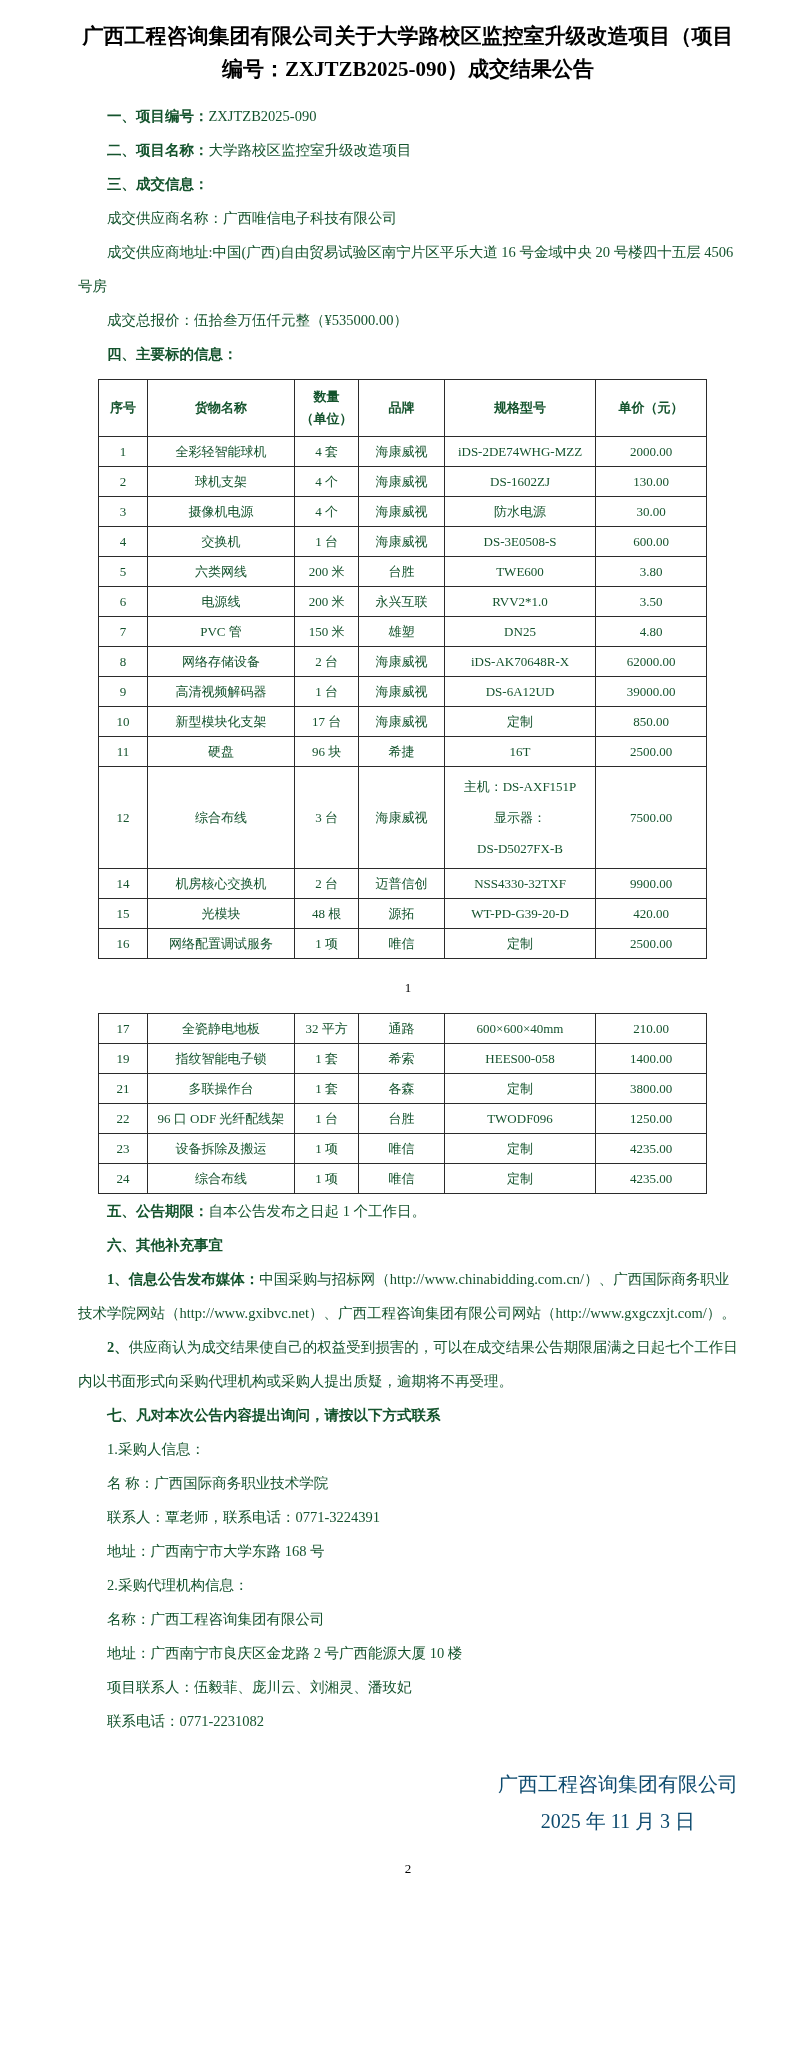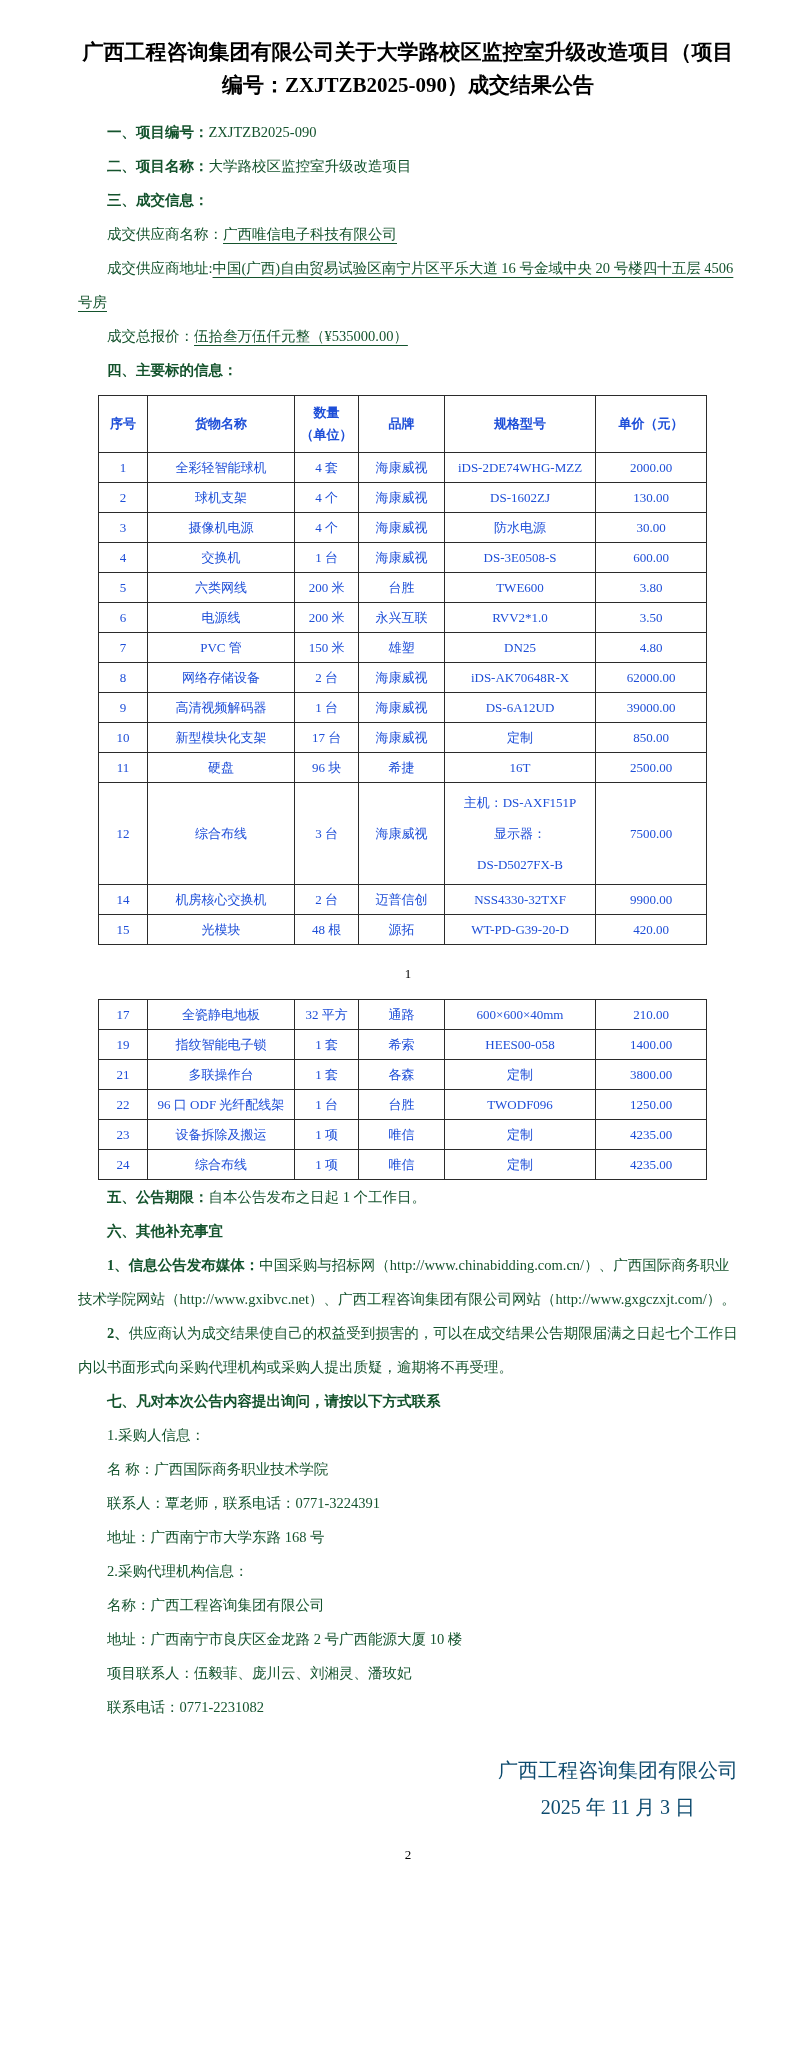--- a/index.html
+++ b/index.html
@@ -4,39 +4,39 @@
 <style>
   html,body{margin:0;padding:0;background:#ffffff;}
   .page{
     position:relative;
     width:800px;height:2056px;
     margin:0 auto;
     background:#ffffff;
     color:#111;
     font-family:"Liberation Serif","DejaVu Serif",serif;
     box-sizing:border-box;
-    padding:28px 62px 0 78px;
+    padding:12px 62px 0 78px;
     overflow:hidden;
   }
   .doc-title{
     font-size:21px;font-weight:bold;text-align:center;
     line-height:33px;margin:8px 0 13px 0;color:#000;
   }
   p.line{
     font-size:14.5px;line-height:34px;margin:0;
     text-indent:2em;color:#14532d;
   }
   .b{font-weight:bold;}
-  .u{text-decoration:underline;text-underline-offset:4px;text-align:center;}
+  .u{text-underline-offset:4px;text-align:center;}
   table.goods{
     border-collapse:collapse;
     margin:8px 0 0 20px;
     width:608px;
     table-layout:fixed;
-    font-size:13px;color:#1d4ed8;
+    font-size:13px;color:#14532d;
   }
   table.goods th,table.goods td{
     border:1px solid #2b2b2b;
     text-align:center;vertical-align:middle;
     padding:4px 2px;
     line-height:21px;
     white-space:pre-line;
     overflow:hidden;
   }
   table.goods th{font-weight:bold;line-height:22px;padding:6px 2px;}
@@ -202,20 +202,28 @@
           <td>9900.00</td>
         </tr>
         <tr>
           <td>15</td>
           <td>光模块</td>
           <td>48 根</td>
           <td>源拓</td>
           <td>WT-PD-G39-20-D</td>
           <td>420.00</td>
         </tr>
+        <tr>
+          <td>16</td>
+          <td>网络配置调试服务</td>
+          <td>1 项</td>
+          <td>唯信</td>
+          <td>定制</td>
+          <td>2500.00</td>
+        </tr>
       </tbody>
   </table>
 
   <div class="pagenum">1</div>
 
   <table class="goods" id="table2">
     <colgroup>
       <col style="width:49px">
         <col style="width:147px">
         <col style="width:64px">

